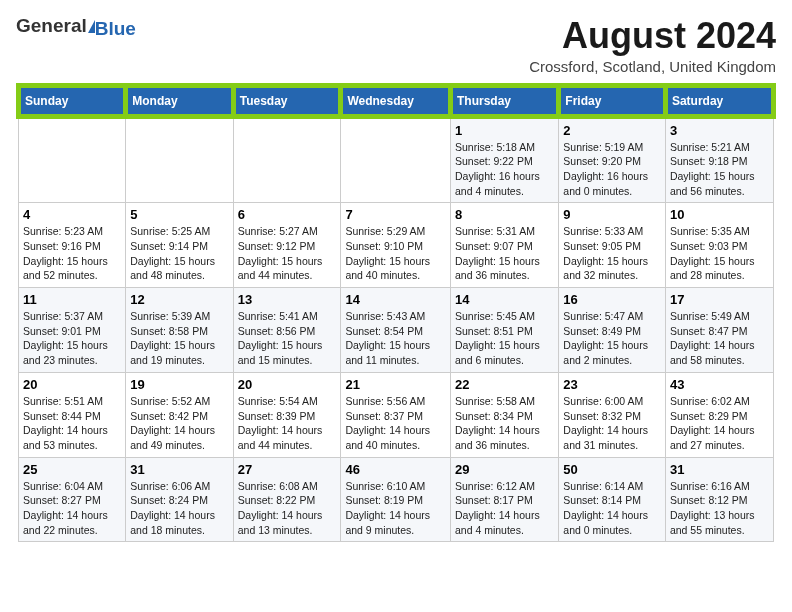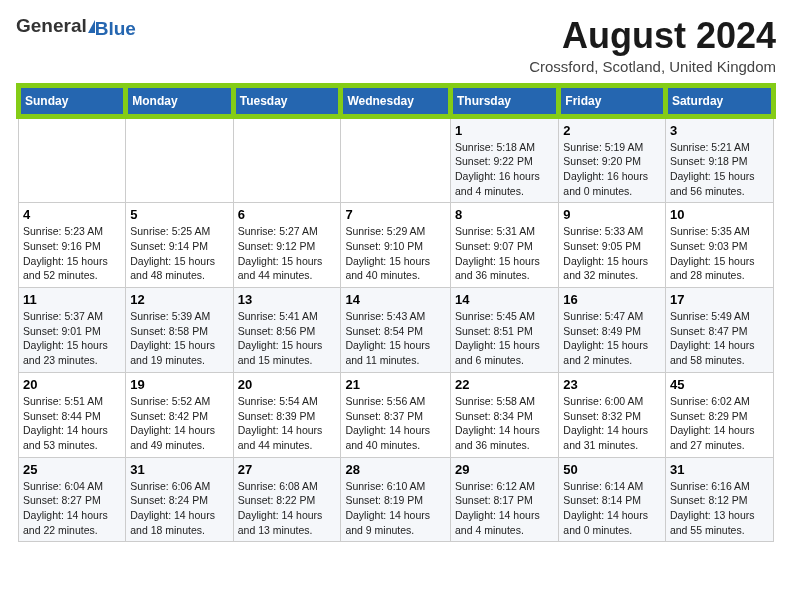--- a/index.html
+++ b/index.html
@@ -223,39 +223,39 @@
         </td>
         <td>
           <span class="day-number">22</span>
           <div class="day-info">Sunrise: 5:58 AM<br>Sunset: 8:34 PM<br>Daylight: 14 hours<br>and 36 minutes.</div>
         </td>
         <td>
           <span class="day-number">23</span>
           <div class="day-info">Sunrise: 6:00 AM<br>Sunset: 8:32 PM<br>Daylight: 14 hours<br>and 31 minutes.</div>
         </td>
         <td>
-          <span class="day-number">45</span>
+          <span class="day-number">43</span>
           <div class="day-info">Sunrise: 6:02 AM<br>Sunset: 8:29 PM<br>Daylight: 14 hours<br>and 27 minutes.</div>
         </td>
       </tr>
       <tr>
         <td>
           <span class="day-number">25</span>
           <div class="day-info">Sunrise: 6:04 AM<br>Sunset: 8:27 PM<br>Daylight: 14 hours<br>and 22 minutes.</div>
         </td>
         <td>
           <span class="day-number">31</span>
           <div class="day-info">Sunrise: 6:06 AM<br>Sunset: 8:24 PM<br>Daylight: 14 hours<br>and 18 minutes.</div>
         </td>
         <td>
           <span class="day-number">27</span>
           <div class="day-info">Sunrise: 6:08 AM<br>Sunset: 8:22 PM<br>Daylight: 14 hours<br>and 13 minutes.</div>
         </td>
         <td>
-          <span class="day-number">28</span>
+          <span class="day-number">46</span>
           <div class="day-info">Sunrise: 6:10 AM<br>Sunset: 8:19 PM<br>Daylight: 14 hours<br>and 9 minutes.</div>
         </td>
         <td>
           <span class="day-number">29</span>
           <div class="day-info">Sunrise: 6:12 AM<br>Sunset: 8:17 PM<br>Daylight: 14 hours<br>and 4 minutes.</div>
         </td>
         <td>
           <span class="day-number">50</span>
           <div class="day-info">Sunrise: 6:14 AM<br>Sunset: 8:14 PM<br>Daylight: 14 hours<br>and 0 minutes.</div>
         </td>

